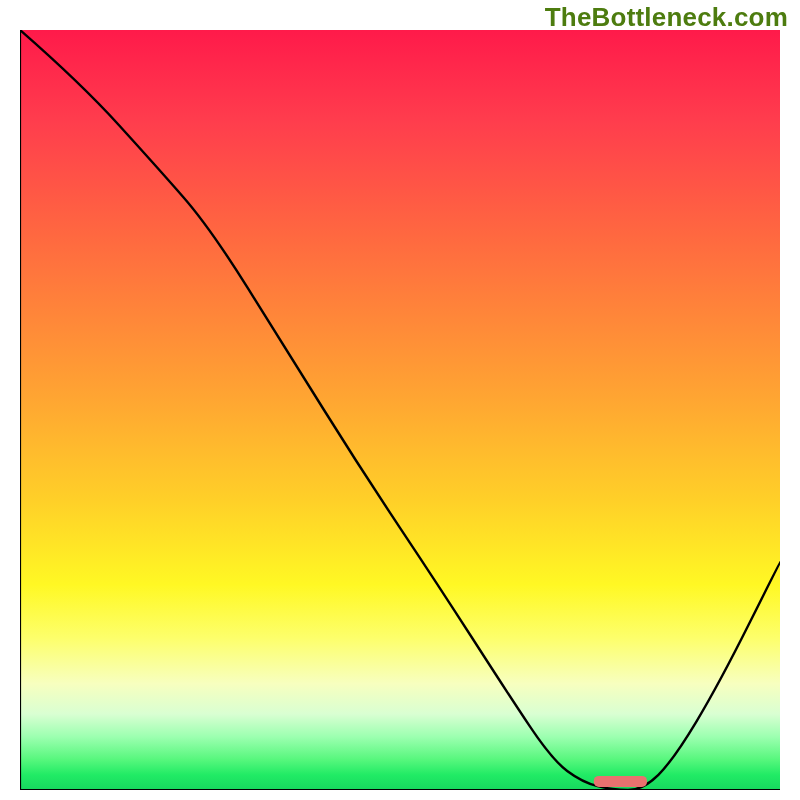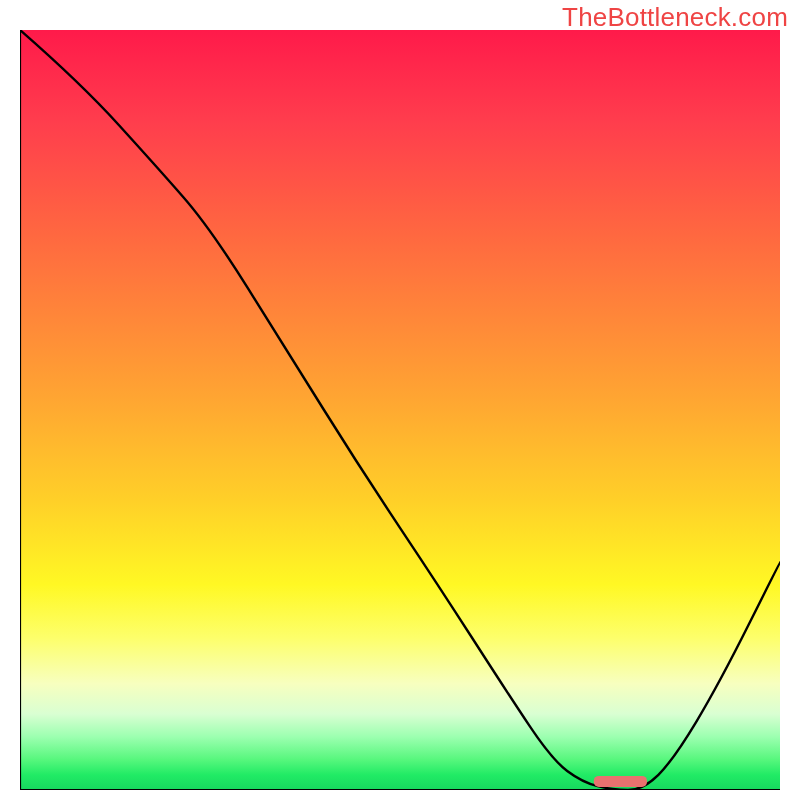--- a/index.html
+++ b/index.html
@@ -14,22 +14,22 @@
   .wrap {
     position: relative;
     width: 800px;
     height: 800px;
   }
   .watermark {
     position: absolute;
     top: 2px;
     right: 12px;
     font-size: 26px;
-    font-weight: 400;
-    color: #ef4444;
+    font-weight: 700;
+    color: #4d7c0f;
     letter-spacing: 0.2px;
   }
   .plot {
     position: absolute;
     left: 20px;
     top: 30px;
     width: 760px;
     height: 760px;
   }
   .gradient {

